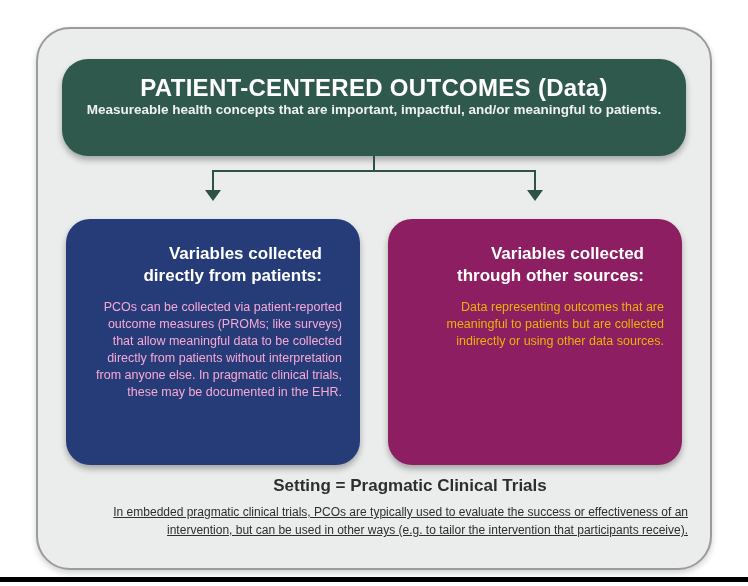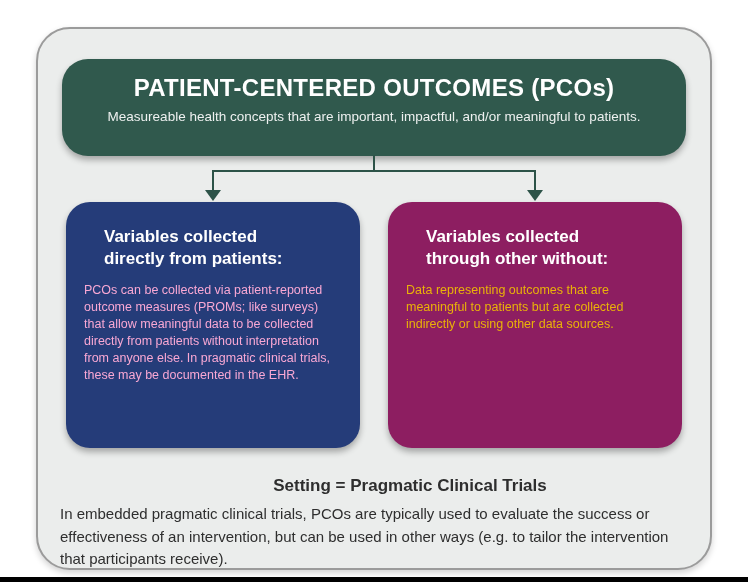--- a/index.html
+++ b/index.html
@@ -30,38 +30,37 @@
     text-align: center;
     color: #ffffff;
   }
   .header-title {
     margin-top: 15px;
     font-size: 24px;
     font-weight: bold;
     letter-spacing: 0.3px;
   }
   .header-subtitle {
-    margin-top: 7px;
     font-size: 13.5px;
-    font-weight: normal;
+    font-weight: bold;
     color: #eef1f0;
   }
 
   .connector-svg {
     position: absolute; left: 0; top: 0;
     width: 748px; height: 586px;
     pointer-events: none;
   }
 
   .info-box {
-    position: absolute; top: 202px;
+    position: absolute; top: 219px;
     width: 294px; height: 246px;
     border-radius: 24px;
     box-shadow: 0 4px 6px rgba(0,0,0,0.3);
-    text-align: left;
+    text-align: right;
     padding: 24px 18px 0 18px;
   }
   .info-box.left  { left: 66px;  background: #253c79; }
   .info-box.right { left: 388px; background: #8d1e61; }
 
   .box-heading {
     font-size: 17px;
     font-weight: bold;
     color: #ffffff;
     line-height: 1.3;
@@ -81,41 +80,42 @@
     width: 676px;
     text-align: center;
     font-size: 17px;
     font-weight: bold;
     color: #2e2e2e;
     margin-left: 36px;
   }
   .footer-body {
     position: absolute; left: 60px; top: 503px;
     width: 628px;
-    text-align: left;
-    font-size: 15px;
+    text-align: right;
+    font-size: 12px;
     line-height: 1.5;
     color: #2e2e2e;
+    text-decoration: underline;
   }
 
   .bottom-bar {
     position: absolute; left: 0; top: 577px;
     width: 748px; height: 5px;
     background: #000000;
   }
 </style>
 </head>
 <body>
 
 <div class="stage">
 
   <div class="card"></div>
 
   <div class="header-box">
-    <div class="header-title">PATIENT-CENTERED OUTCOMES (PCOs)</div>
+    <div class="header-title">PATIENT-CENTERED OUTCOMES (Data)</div>
     <div class="header-subtitle">Measureable health concepts that are important, impactful, and/or meaningful to patients.</div>
   </div>
 
   <svg class="connector-svg" viewBox="0 0 748 586" xmlns="http://www.w3.org/2000/svg">
     <g stroke="#2d5348" stroke-width="2" fill="none">
       <line x1="374" y1="155" x2="374" y2="171"></line>
       <line x1="213" y1="171" x2="535" y2="171"></line>
       <line x1="213" y1="170" x2="213" y2="191"></line>
       <line x1="535" y1="170" x2="535" y2="191"></line>
     </g>
@@ -124,21 +124,21 @@
       <polygon points="527,190 543,190 535,201"></polygon>
     </g>
   </svg>
 
   <div class="info-box left">
     <div class="box-heading">Variables collected directly from patients:</div>
     <div class="box-para">PCOs can be collected via patient-reported outcome measures (PROMs; like surveys) that allow meaningful data to be collected directly from patients without interpretation from anyone else. In pragmatic clinical trials, these may be documented in the EHR.</div>
   </div>
 
   <div class="info-box right">
-    <div class="box-heading">Variables collected through other without:</div>
+    <div class="box-heading">Variables collected through other sources:</div>
     <div class="box-para">Data representing outcomes that are meaningful to patients but are collected indirectly or using other data sources.</div>
   </div>
 
   <div class="footer-heading">Setting = Pragmatic Clinical Trials</div>
 
   <div class="footer-body">In embedded pragmatic clinical trials, PCOs are typically used to evaluate the success or effectiveness of an intervention, but can be used in other ways (e.g. to tailor the intervention that participants receive).</div>
 
   <div class="bottom-bar"></div>
 
 </div>

